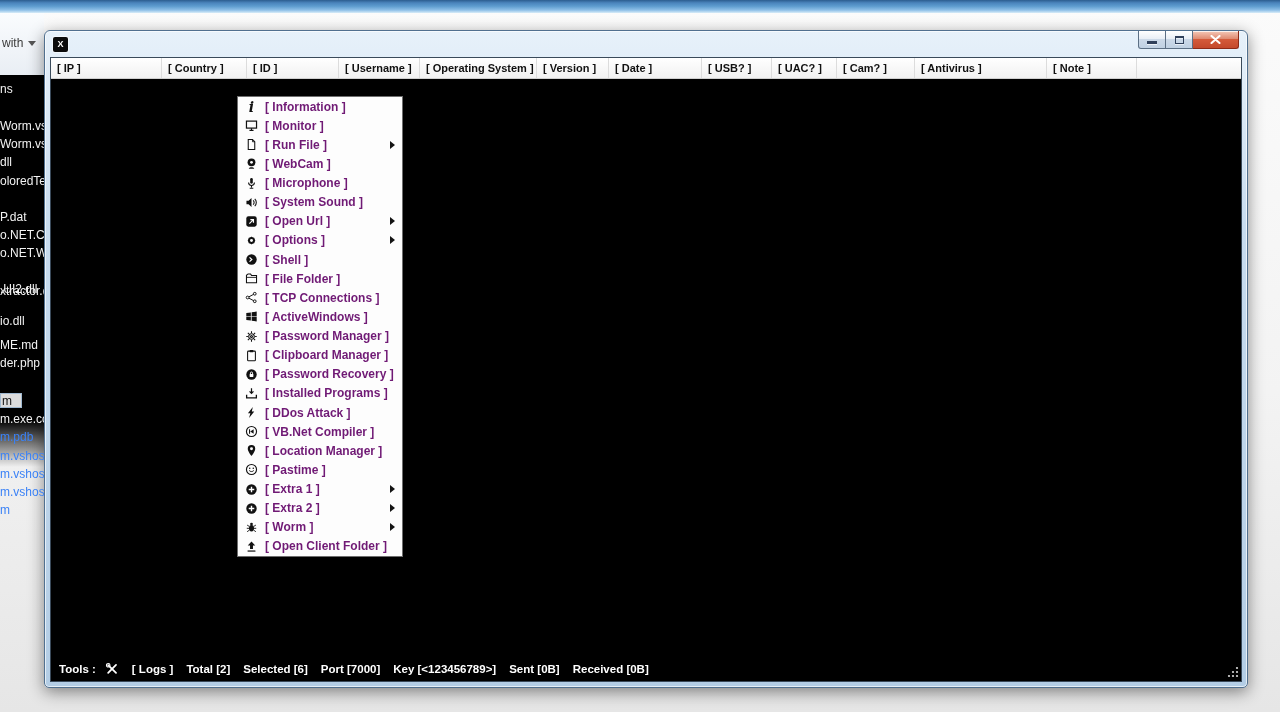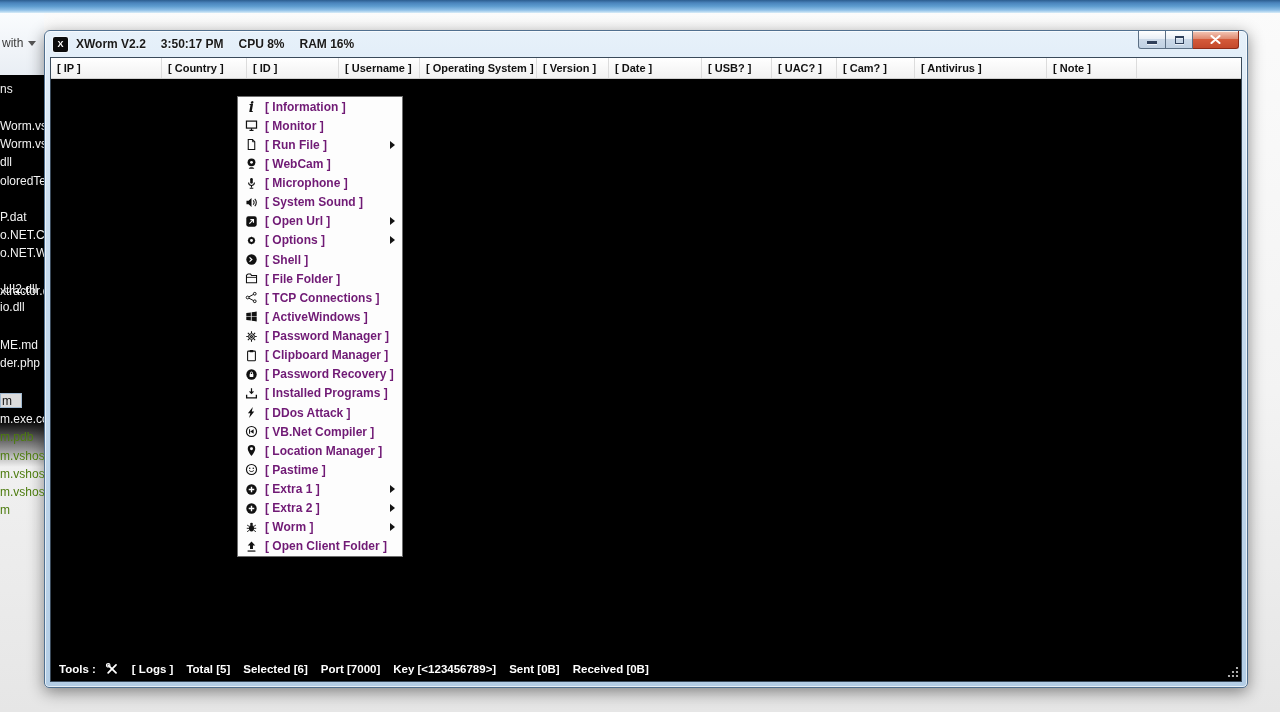--- a/index.html
+++ b/index.html
@@ -11,21 +11,21 @@
   .top-strip { position:absolute; left:0; top:0; width:1280px; height:13px;
     background:linear-gradient(180deg,#2c5d8f 0%,#4a84bc 22%,#5e9ccf 48%,#8fc0e8 78%,#d8ecf8 100%); }
   .bg-toolbar { position:absolute; left:0; top:13px; width:44px; height:62px;
     background:linear-gradient(180deg,#fafcfe,#e9eef4); }
   .bg-dropdown { position:absolute; left:2px; top:23px; color:#3a3a3a; font-size:12px; white-space:nowrap; cursor:default; }
   .bg-dropdown .caret { display:inline-block; width:0; height:0; border-left:4px solid transparent; border-right:4px solid transparent; border-top:5px solid #555; margin-left:5px; vertical-align:middle; }
   .bg-filepanel { position:absolute; left:0; top:75px; width:44px; height:392px;
     background:linear-gradient(180deg,#000 0%,#000 88%,rgba(0,0,0,0) 100%); }
   .bg-file { position:absolute; left:0; width:44px; height:15px; line-height:15px; font-size:12px;
     color:#f2f2f2; white-space:nowrap; overflow:hidden; z-index:2; }
-  .bg-file.dark { color:#4d7c0f; }
+  .bg-file.dark { color:#3b82f6; }
   .bg-file.hl { color:#111; background:#dcdcdc; border:1px solid #9fb8d0; width:22px; padding-left:1px; }
 
   
   .window { position:absolute; left:44px; top:30px; width:1204px; height:658px;
     background:linear-gradient(180deg,#e7f1fa 0%,#c8dcef 30%,#b3cde5 100%);
     border:1px solid #51708f; border-radius:6px 6px 5px 5px;
     box-shadow:0 4px 16px rgba(0,0,0,.45), inset 0 0 0 1px rgba(255,255,255,.65); }
   .titlebar { position:absolute; left:5px; top:0; right:5px; height:26px; display:flex; align-items:center; cursor:default; }
   .app-icon { width:15px; height:15px; background:#0c0c0c; border-radius:2px; color:#fff; font-size:9px; font-weight:700;
     display:flex; align-items:center; justify-content:center; margin:0 8px 0 3px; box-shadow:0 0 0 1px rgba(255,255,255,.5); }
@@ -81,42 +81,36 @@
   <div class="bg-file" style="top:82px">ns</div>
   <div class="bg-file" style="top:119px">Worm.vsh</div>
   <div class="bg-file" style="top:137px">Worm.vsh</div>
   <div class="bg-file" style="top:155px">dll</div>
   <div class="bg-file" style="top:174px">oloredTe</div>
   <div class="bg-file" style="top:210px">P.dat</div>
   <div class="bg-file" style="top:228px">o.NET.Co</div>
   <div class="bg-file" style="top:246px">o.NET.Wi</div>
   <div class="bg-file" style="top:282px">.UI2.dll</div>
   <div class="bg-file" style="top:284px">xtractor.d</div>
-  <div class="bg-file" style="top:300px">io.dll</div>
+  <div class="bg-file" style="top:314px">io.dll</div>
   <div class="bg-file" style="top:338px">ME.md</div>
   <div class="bg-file" style="top:356px">der.php</div>
   <div class="bg-file" style="top:394px">NC</div>
   <div class="bg-file hl" style="top:393px">m</div>
   <div class="bg-file" style="top:412px">m.exe.co</div>
   <div class="bg-file dark" style="top:430px">m.pdb</div>
   <div class="bg-file dark" style="top:449px">m.vshost</div>
   <div class="bg-file dark" style="top:467px">m.vshost</div>
   <div class="bg-file dark" style="top:485px">m.vshost</div>
   <div class="bg-file dark" style="top:503px">m</div>
 
   <div class="window">
 
     <div class="titlebar">
       <div class="app-icon">X</div>
-      <div class="title-text">
-        <span>XWorm V2.2</span>
-        <span>3:50:17 PM</span>
-        <span>CPU 8%</span>
-        <span>RAM 16%</span>
-      </div>
     </div>
 
     <div class="win-controls">
       <div class="wbtn min">
           <div class="glyph-min"></div>
         </div>
       <div class="wbtn max">
           <div class="glyph-max"></div>
         </div>
       <div class="wbtn close">
@@ -150,21 +144,21 @@
         <span class="tools-icon">
           <svg viewBox="0 0 16 16" width="14" height="14">
               <g stroke="#fff" stroke-width="2" stroke-linecap="round">
                 <path d="M3.6 12.4L12.6 3.4"></path>
                 <path d="M3.6 3.6l9 8.8"></path>
               </g>
               <circle cx="3.7" cy="3.7" r="2" fill="none" stroke="#fff" stroke-width="1.3"></circle>
             </svg>
         </span>
         <span class="sb-item">[ Logs ]</span>
-        <span class="sb-item">Total [5]</span>
+        <span class="sb-item">Total [2]</span>
         <span class="sb-item">Selected [6]</span>
         <span class="sb-item">Port [7000]</span>
         <span class="sb-item">Key [&lt;123456789&gt;]</span>
         <span class="sb-item">Sent [0B]</span>
         <span class="sb-item">Received [0B]</span>
         <span class="grip">
           <svg viewBox="0 0 13 13" width="13" height="13">
               <g fill="#d8d8d8">
                 <circle cx="11" cy="3" r="1.1"></circle>
                 <circle cx="11" cy="7" r="1.1"></circle>

